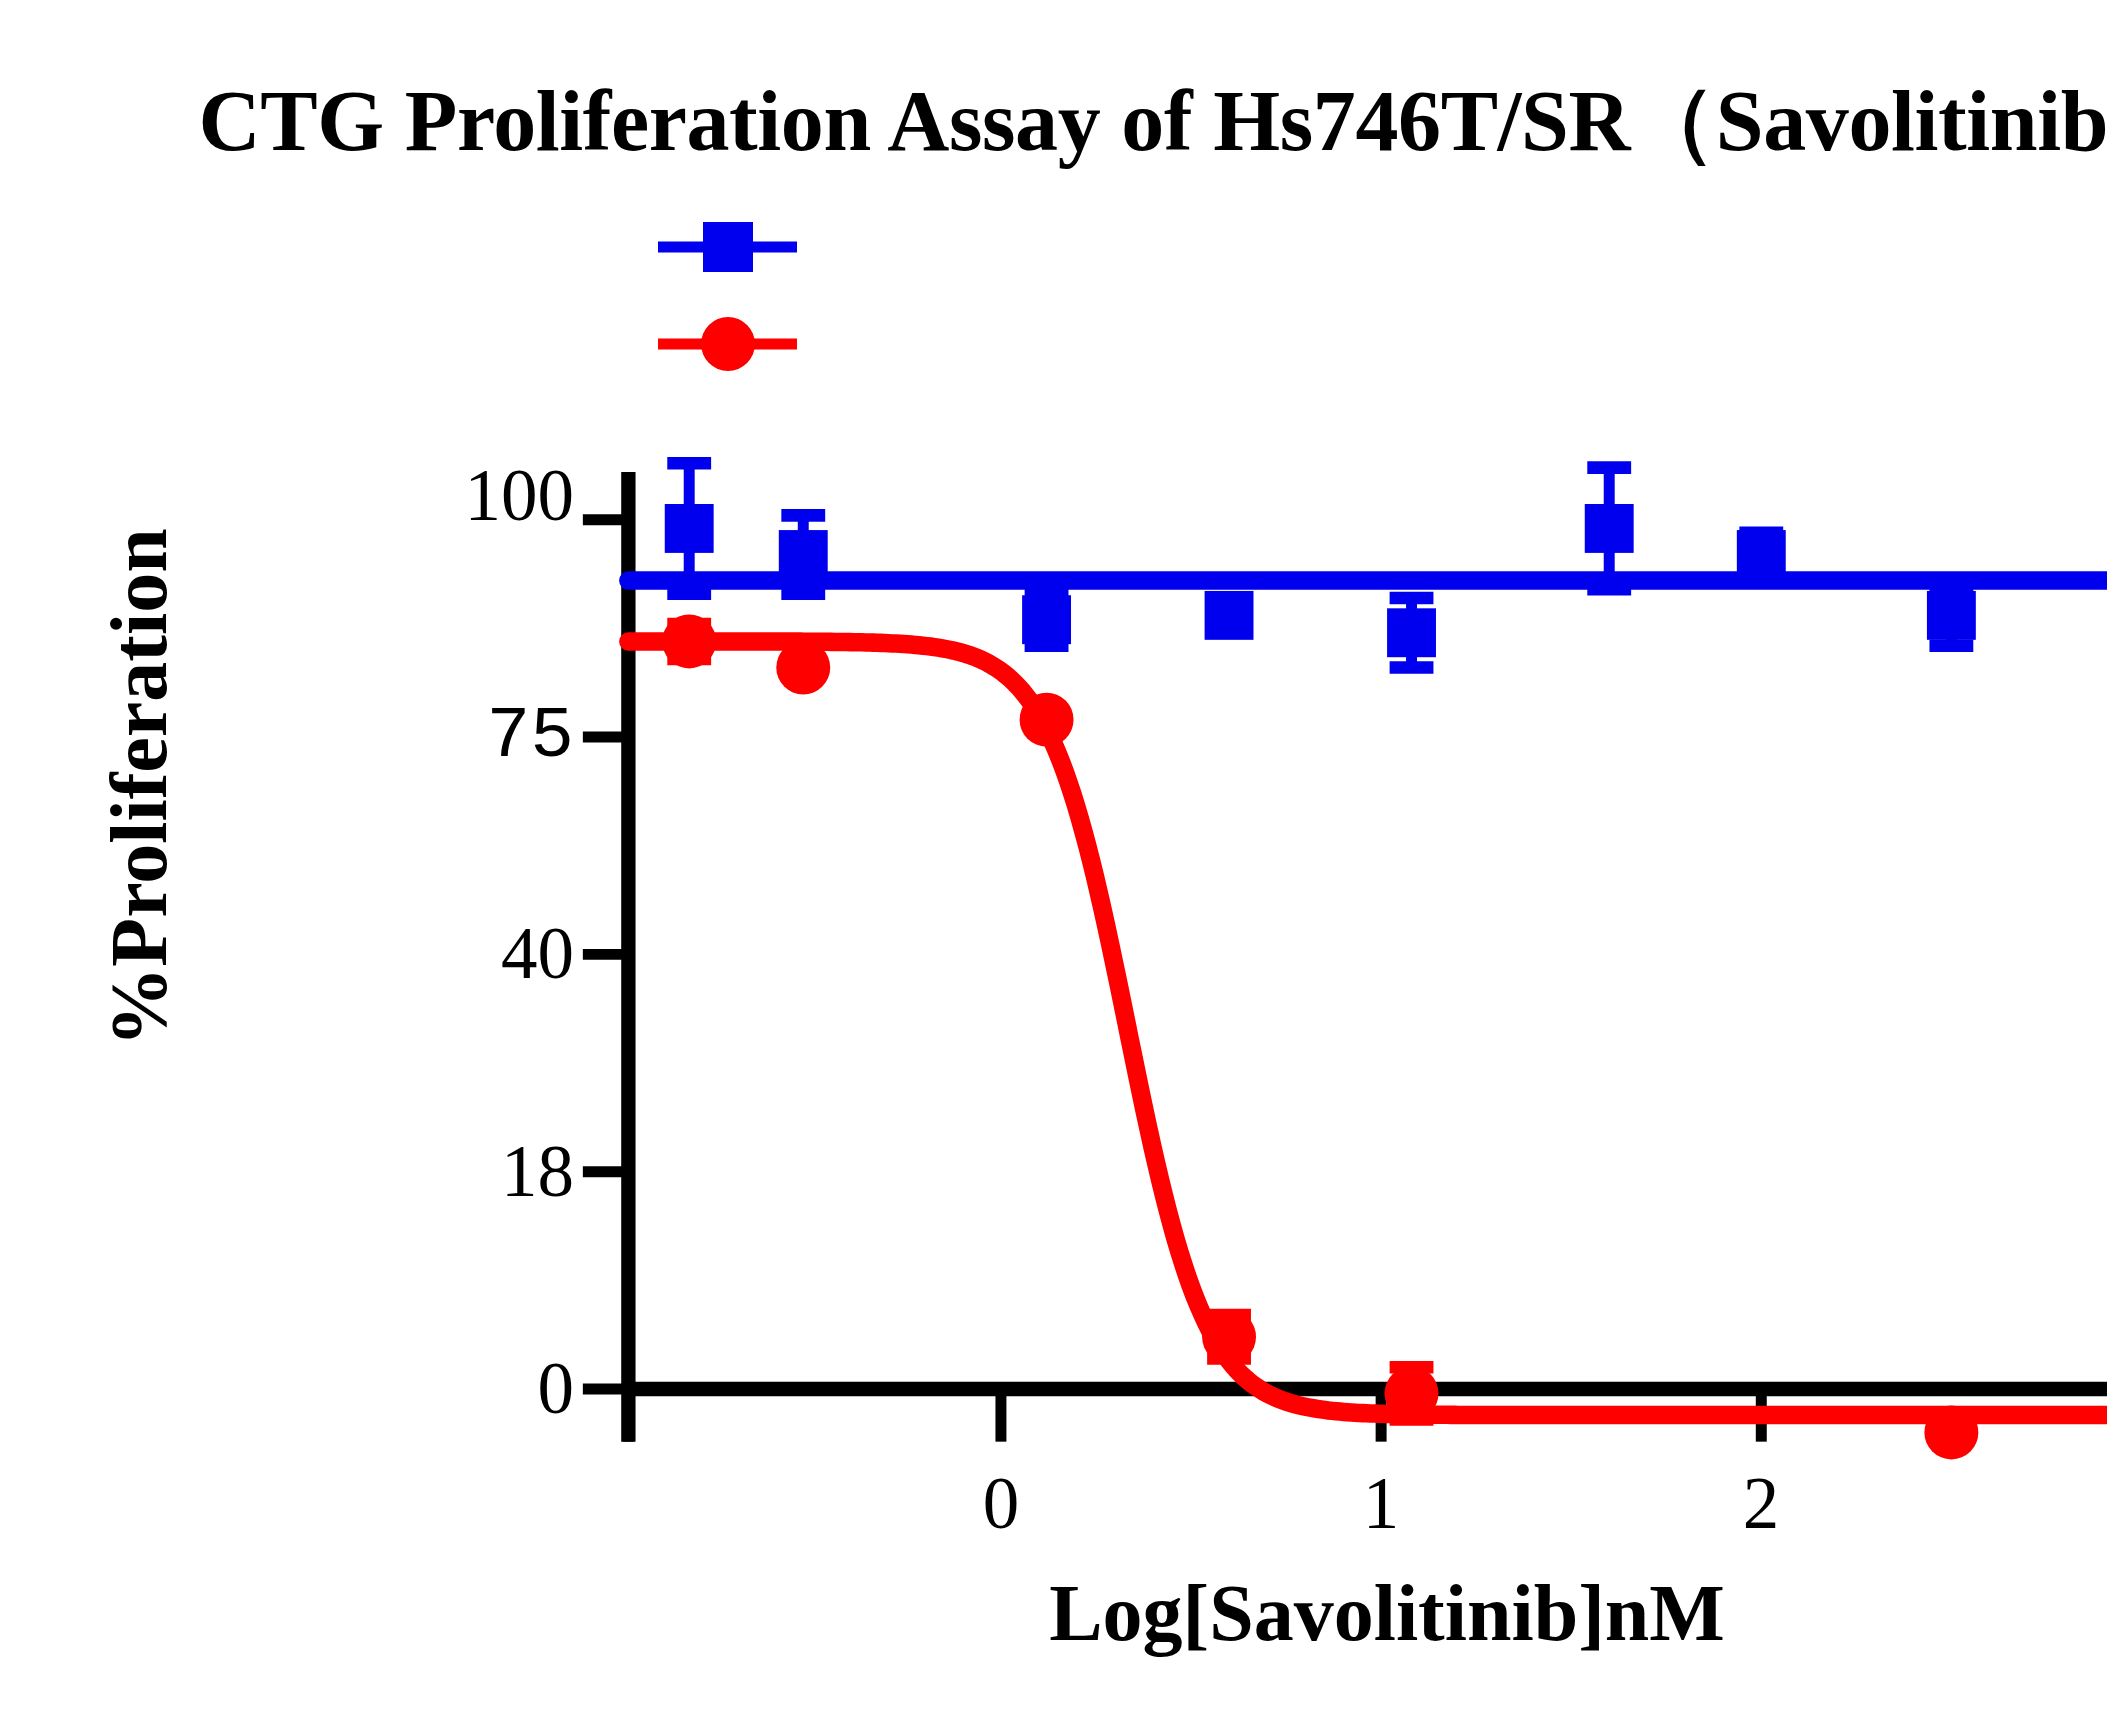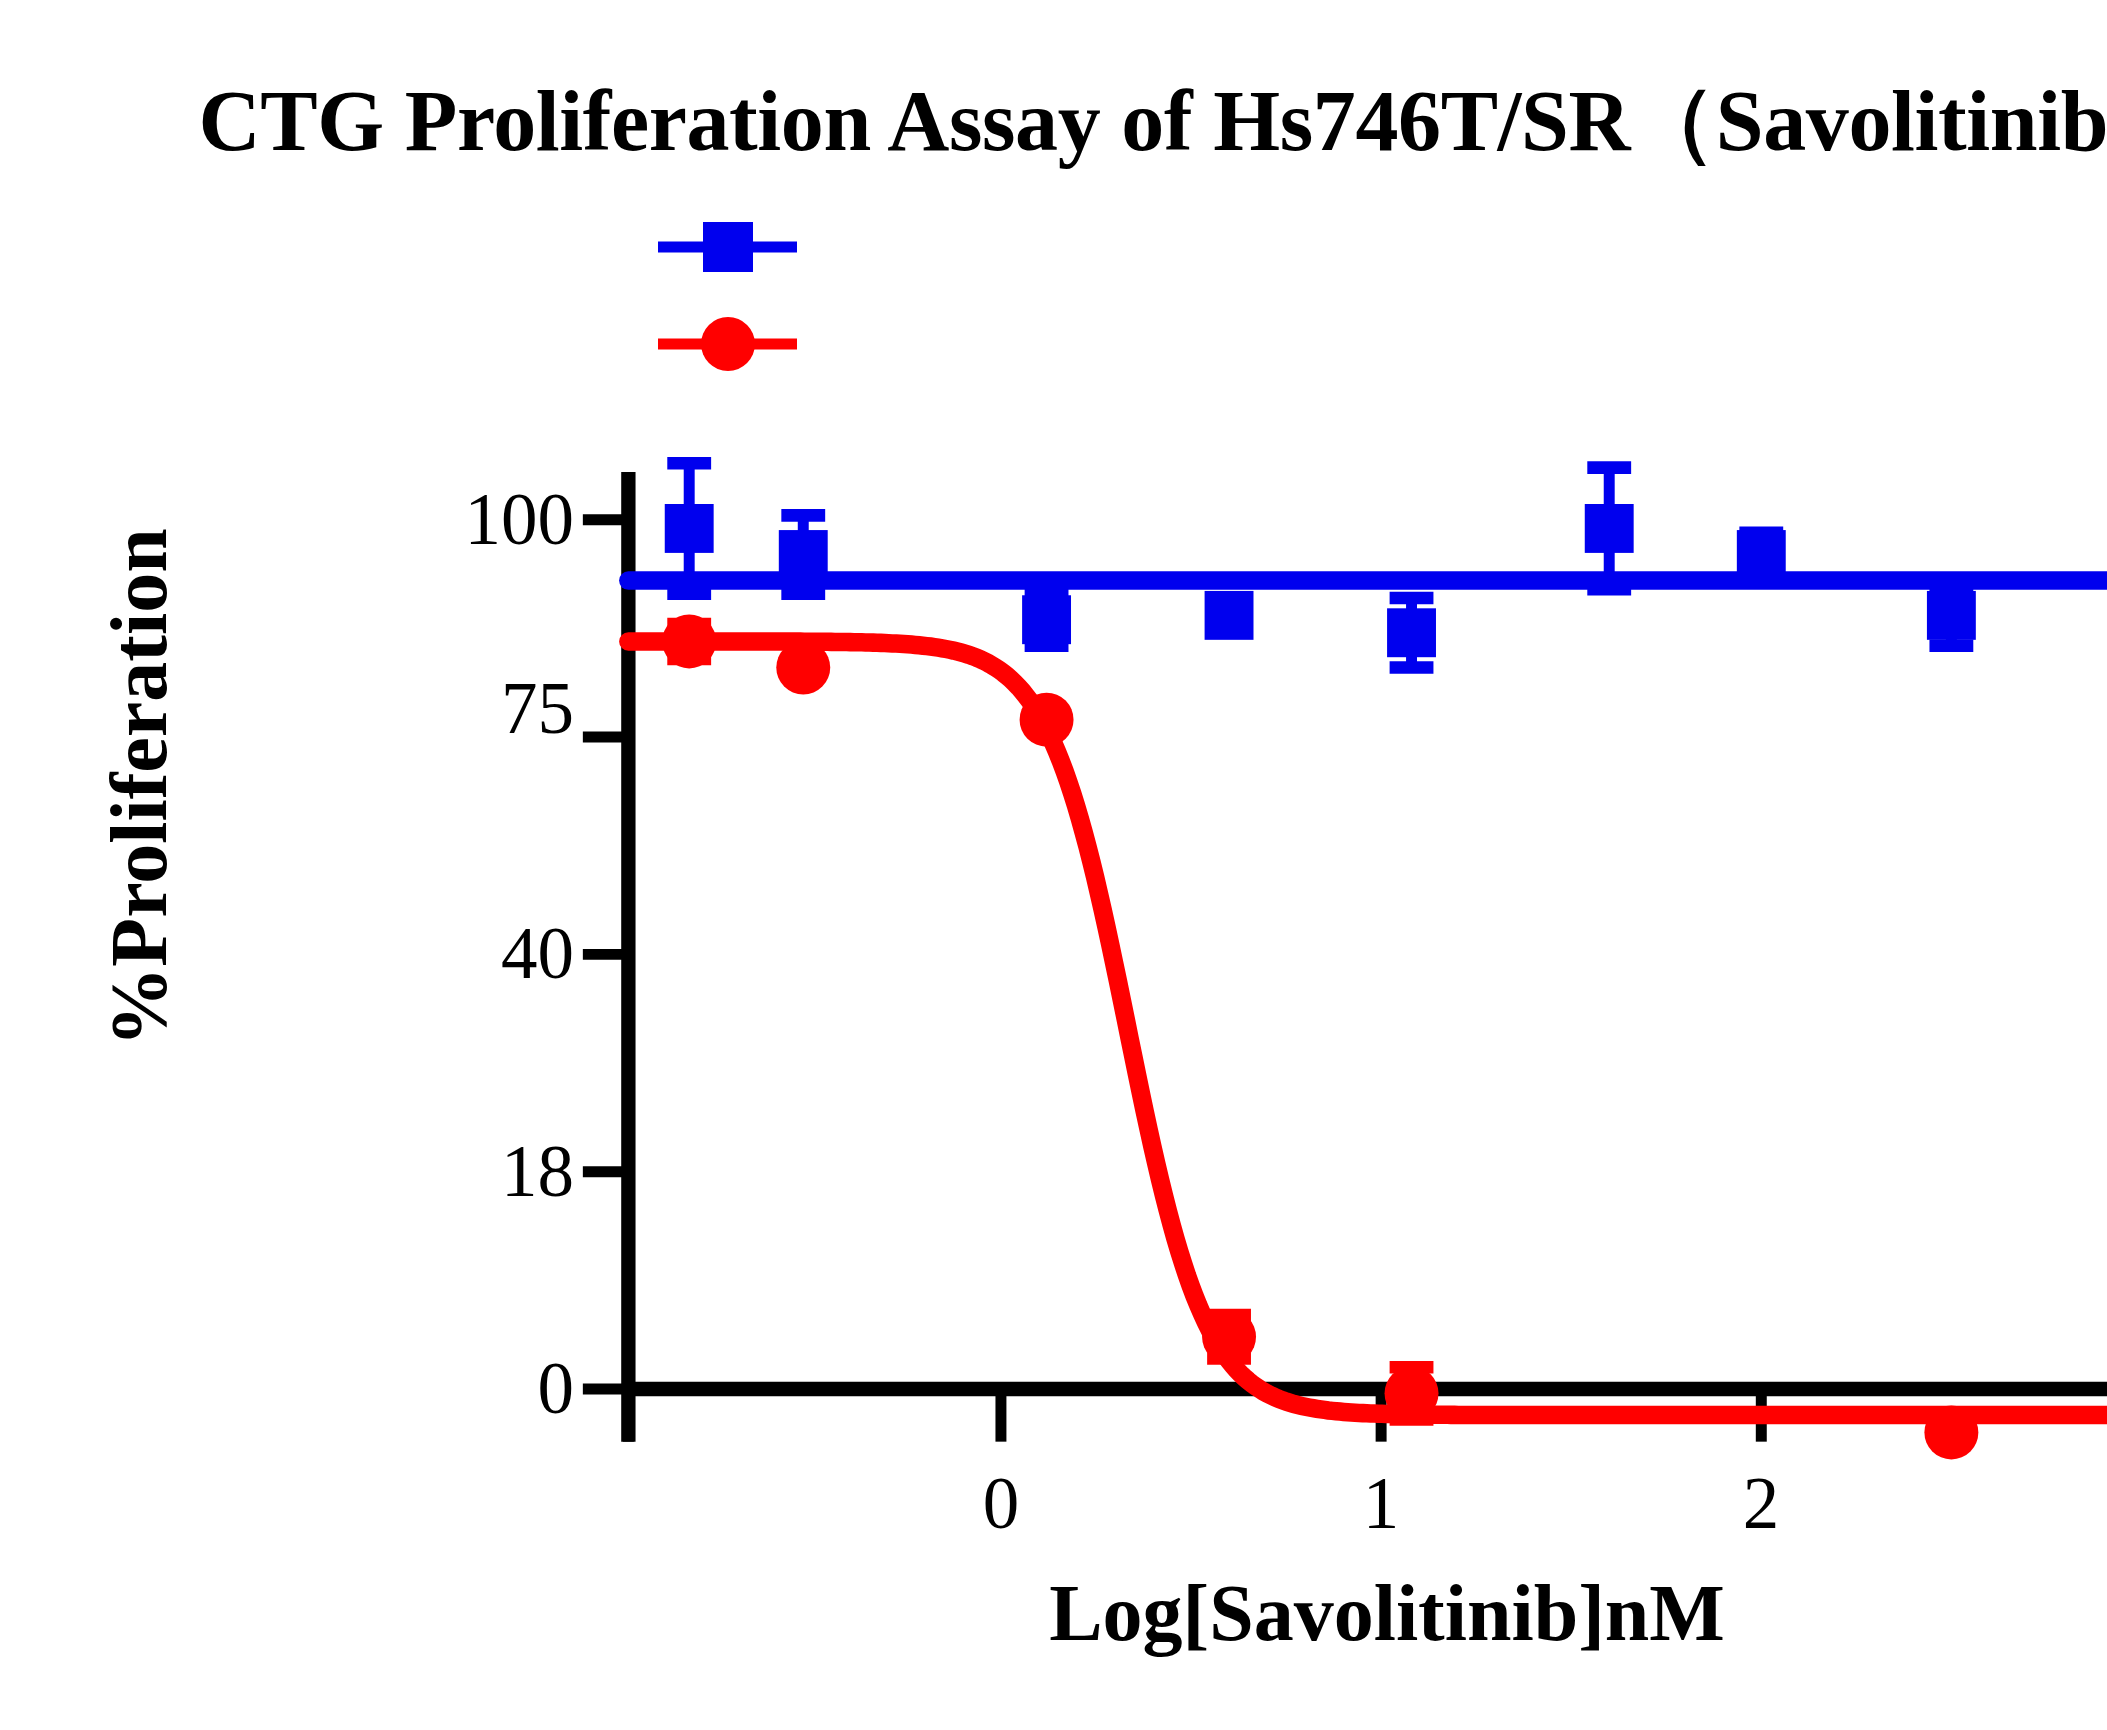--- a/index.html
+++ b/index.html
@@ -161,22 +161,22 @@
           <line x1="5027.416149068323" y1="3295" x2="5131.416149068323" y2="3295" stroke="#FF0000" stroke-width="30"></line>
           <circle cx="5079.416149068323" cy="3222.83" r="64" fill="#FF0000"></circle>
         </g>
       </g>
   </svg>
 
   <div id="ytick-layer">
       <div class="ytick-label" style="left: 397px; top: 1352px;">0</div>
       <div class="ytick-label" style="left: 397px; top: 1135px;">18</div>
       <div class="ytick-label" style="left: 397px; top: 917px;">40</div>
-      <div class="ytick-label" style="left: 397px; top: 672px;">75</div>
-      <div class="ytick-label" style="left: 397px; top: 483px;">100</div>
+      <div class="ytick-label" style="left: 397px; top: 700px; font-family: Liberation Mono, monospace;">75</div>
+      <div class="ytick-label" style="left: 397px; top: 459px;">100</div>
     </div>
   <div id="xtick-layer">
       <div class="xtick-label" style="left: 938px; top: 1467px;">0</div>
       <div class="xtick-label" style="left: 1318px; top: 1467px;">1</div>
       <div class="xtick-label" style="left: 1698px; top: 1467px;">2</div>
       <div class="xtick-label" style="left: 2078px; top: 1467px;">3</div>
     </div>
 
 </div>
 

